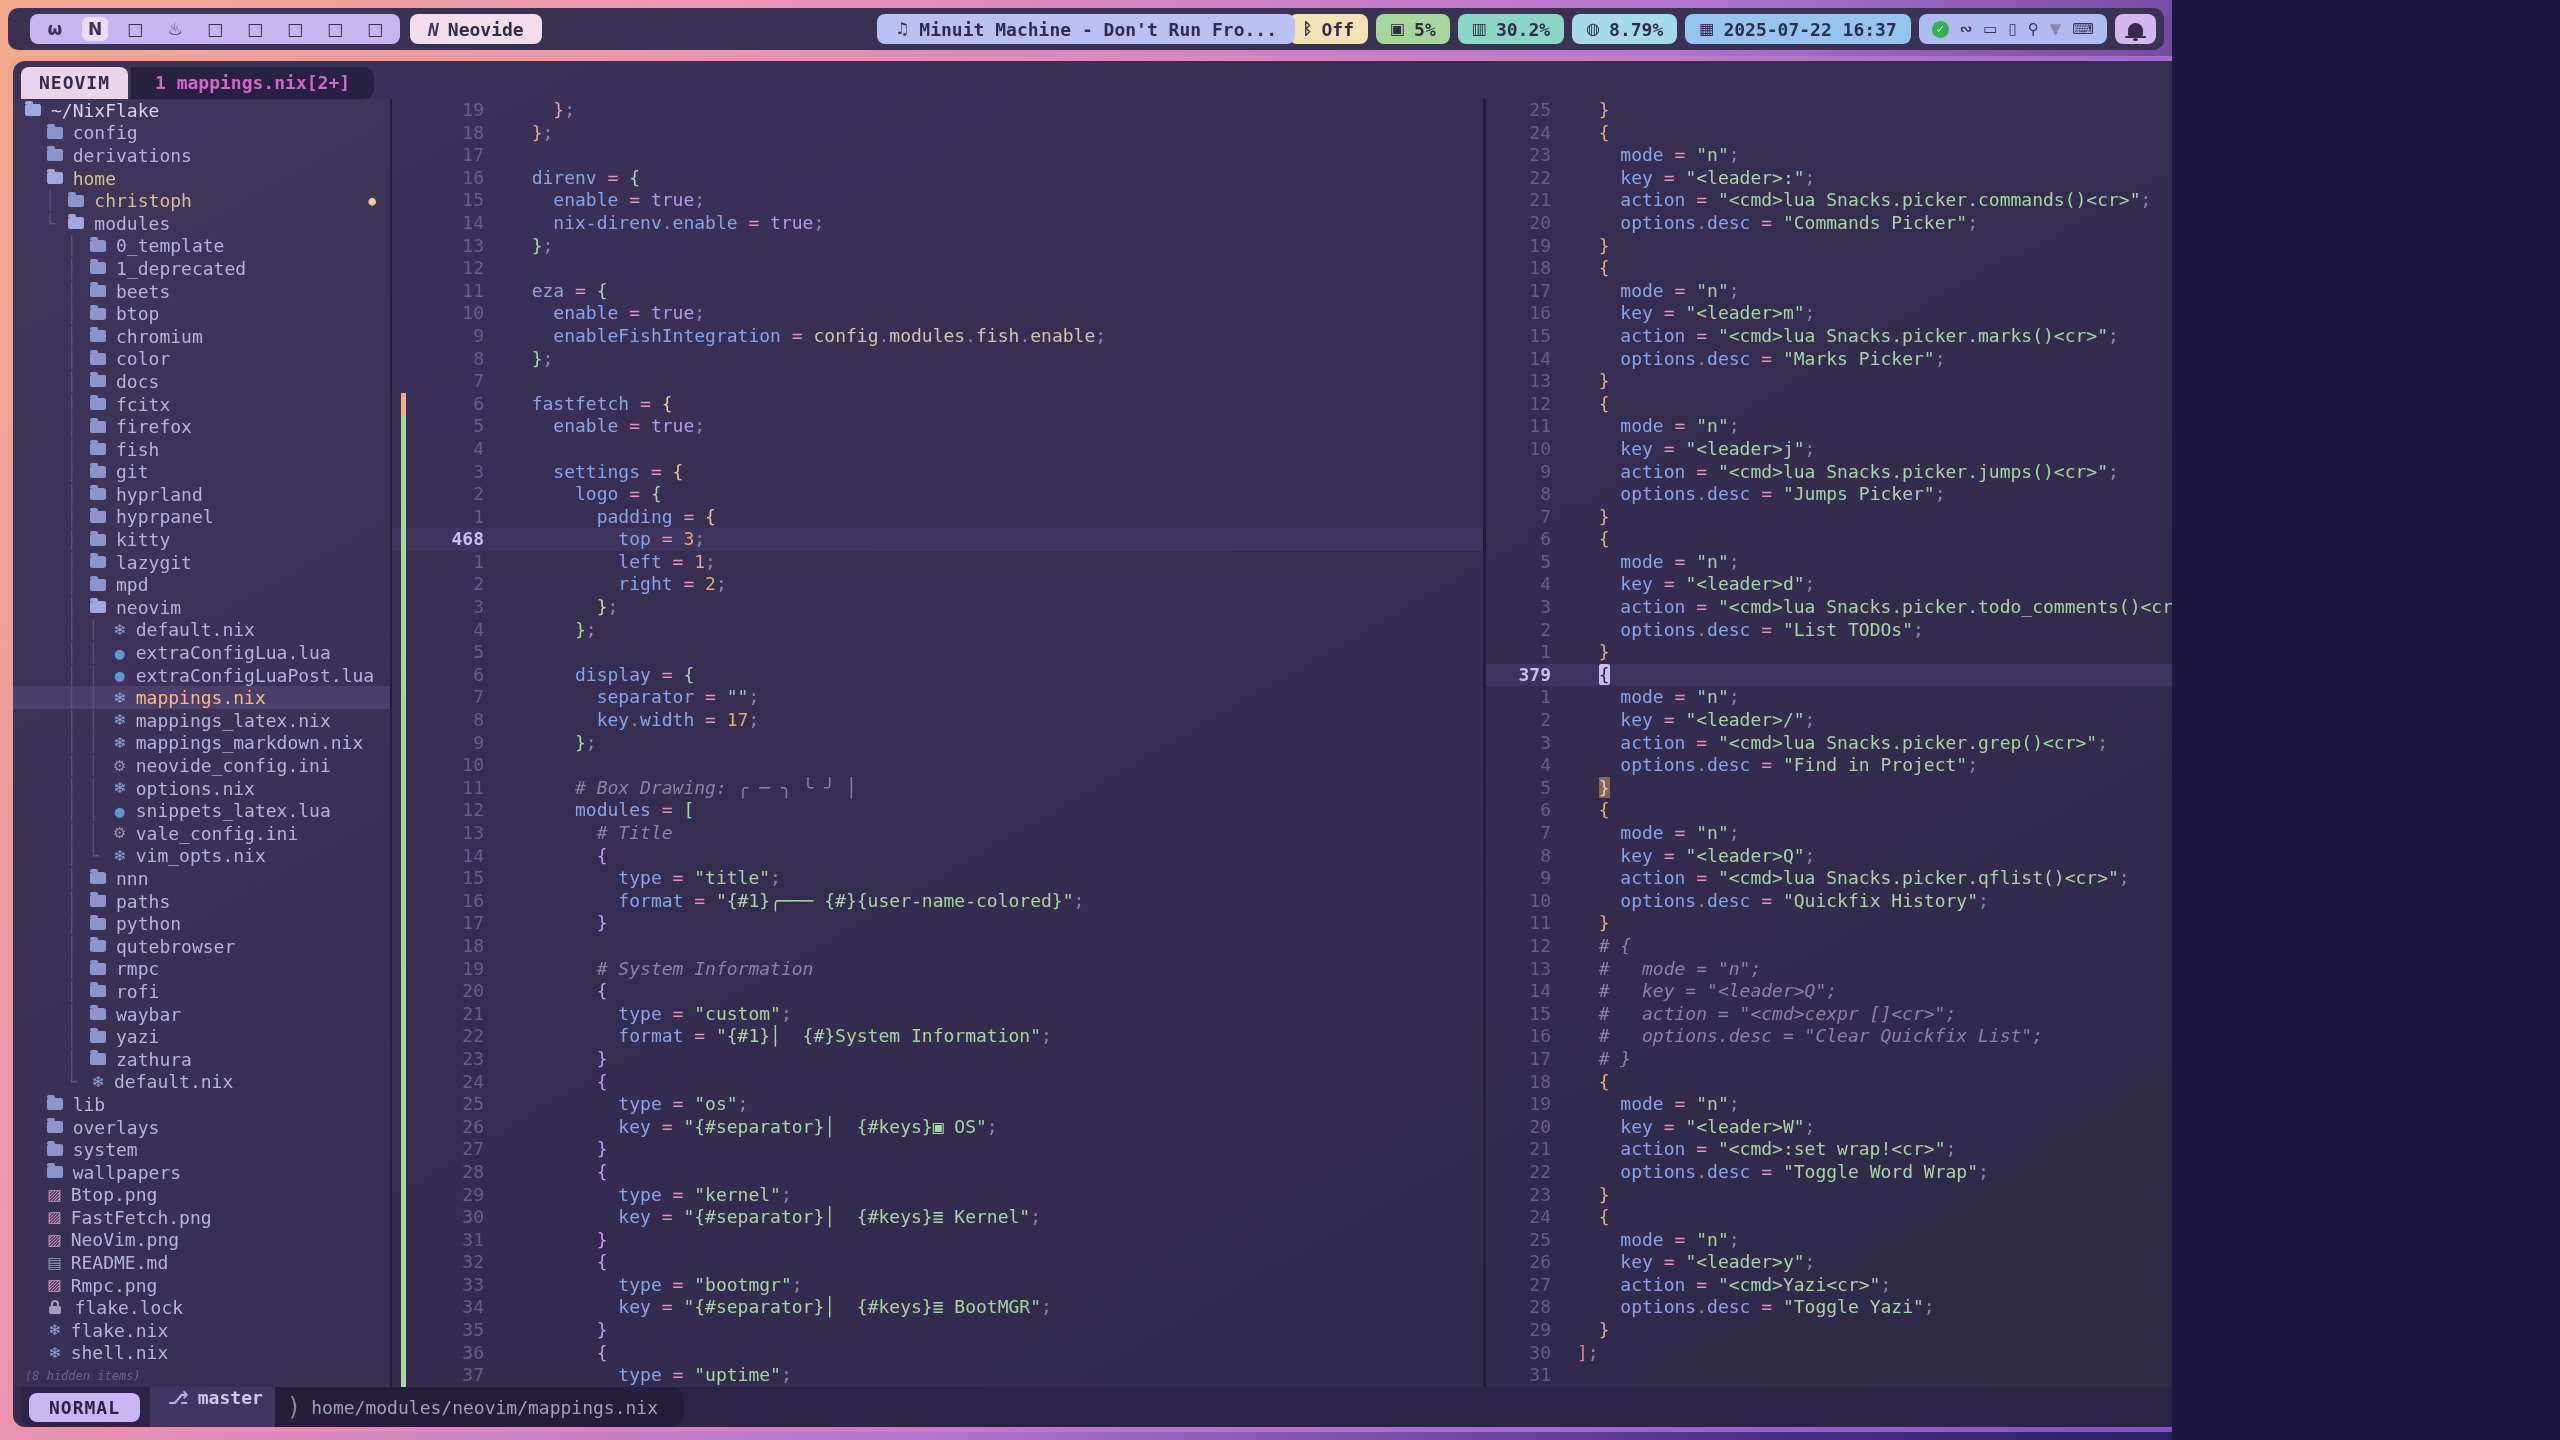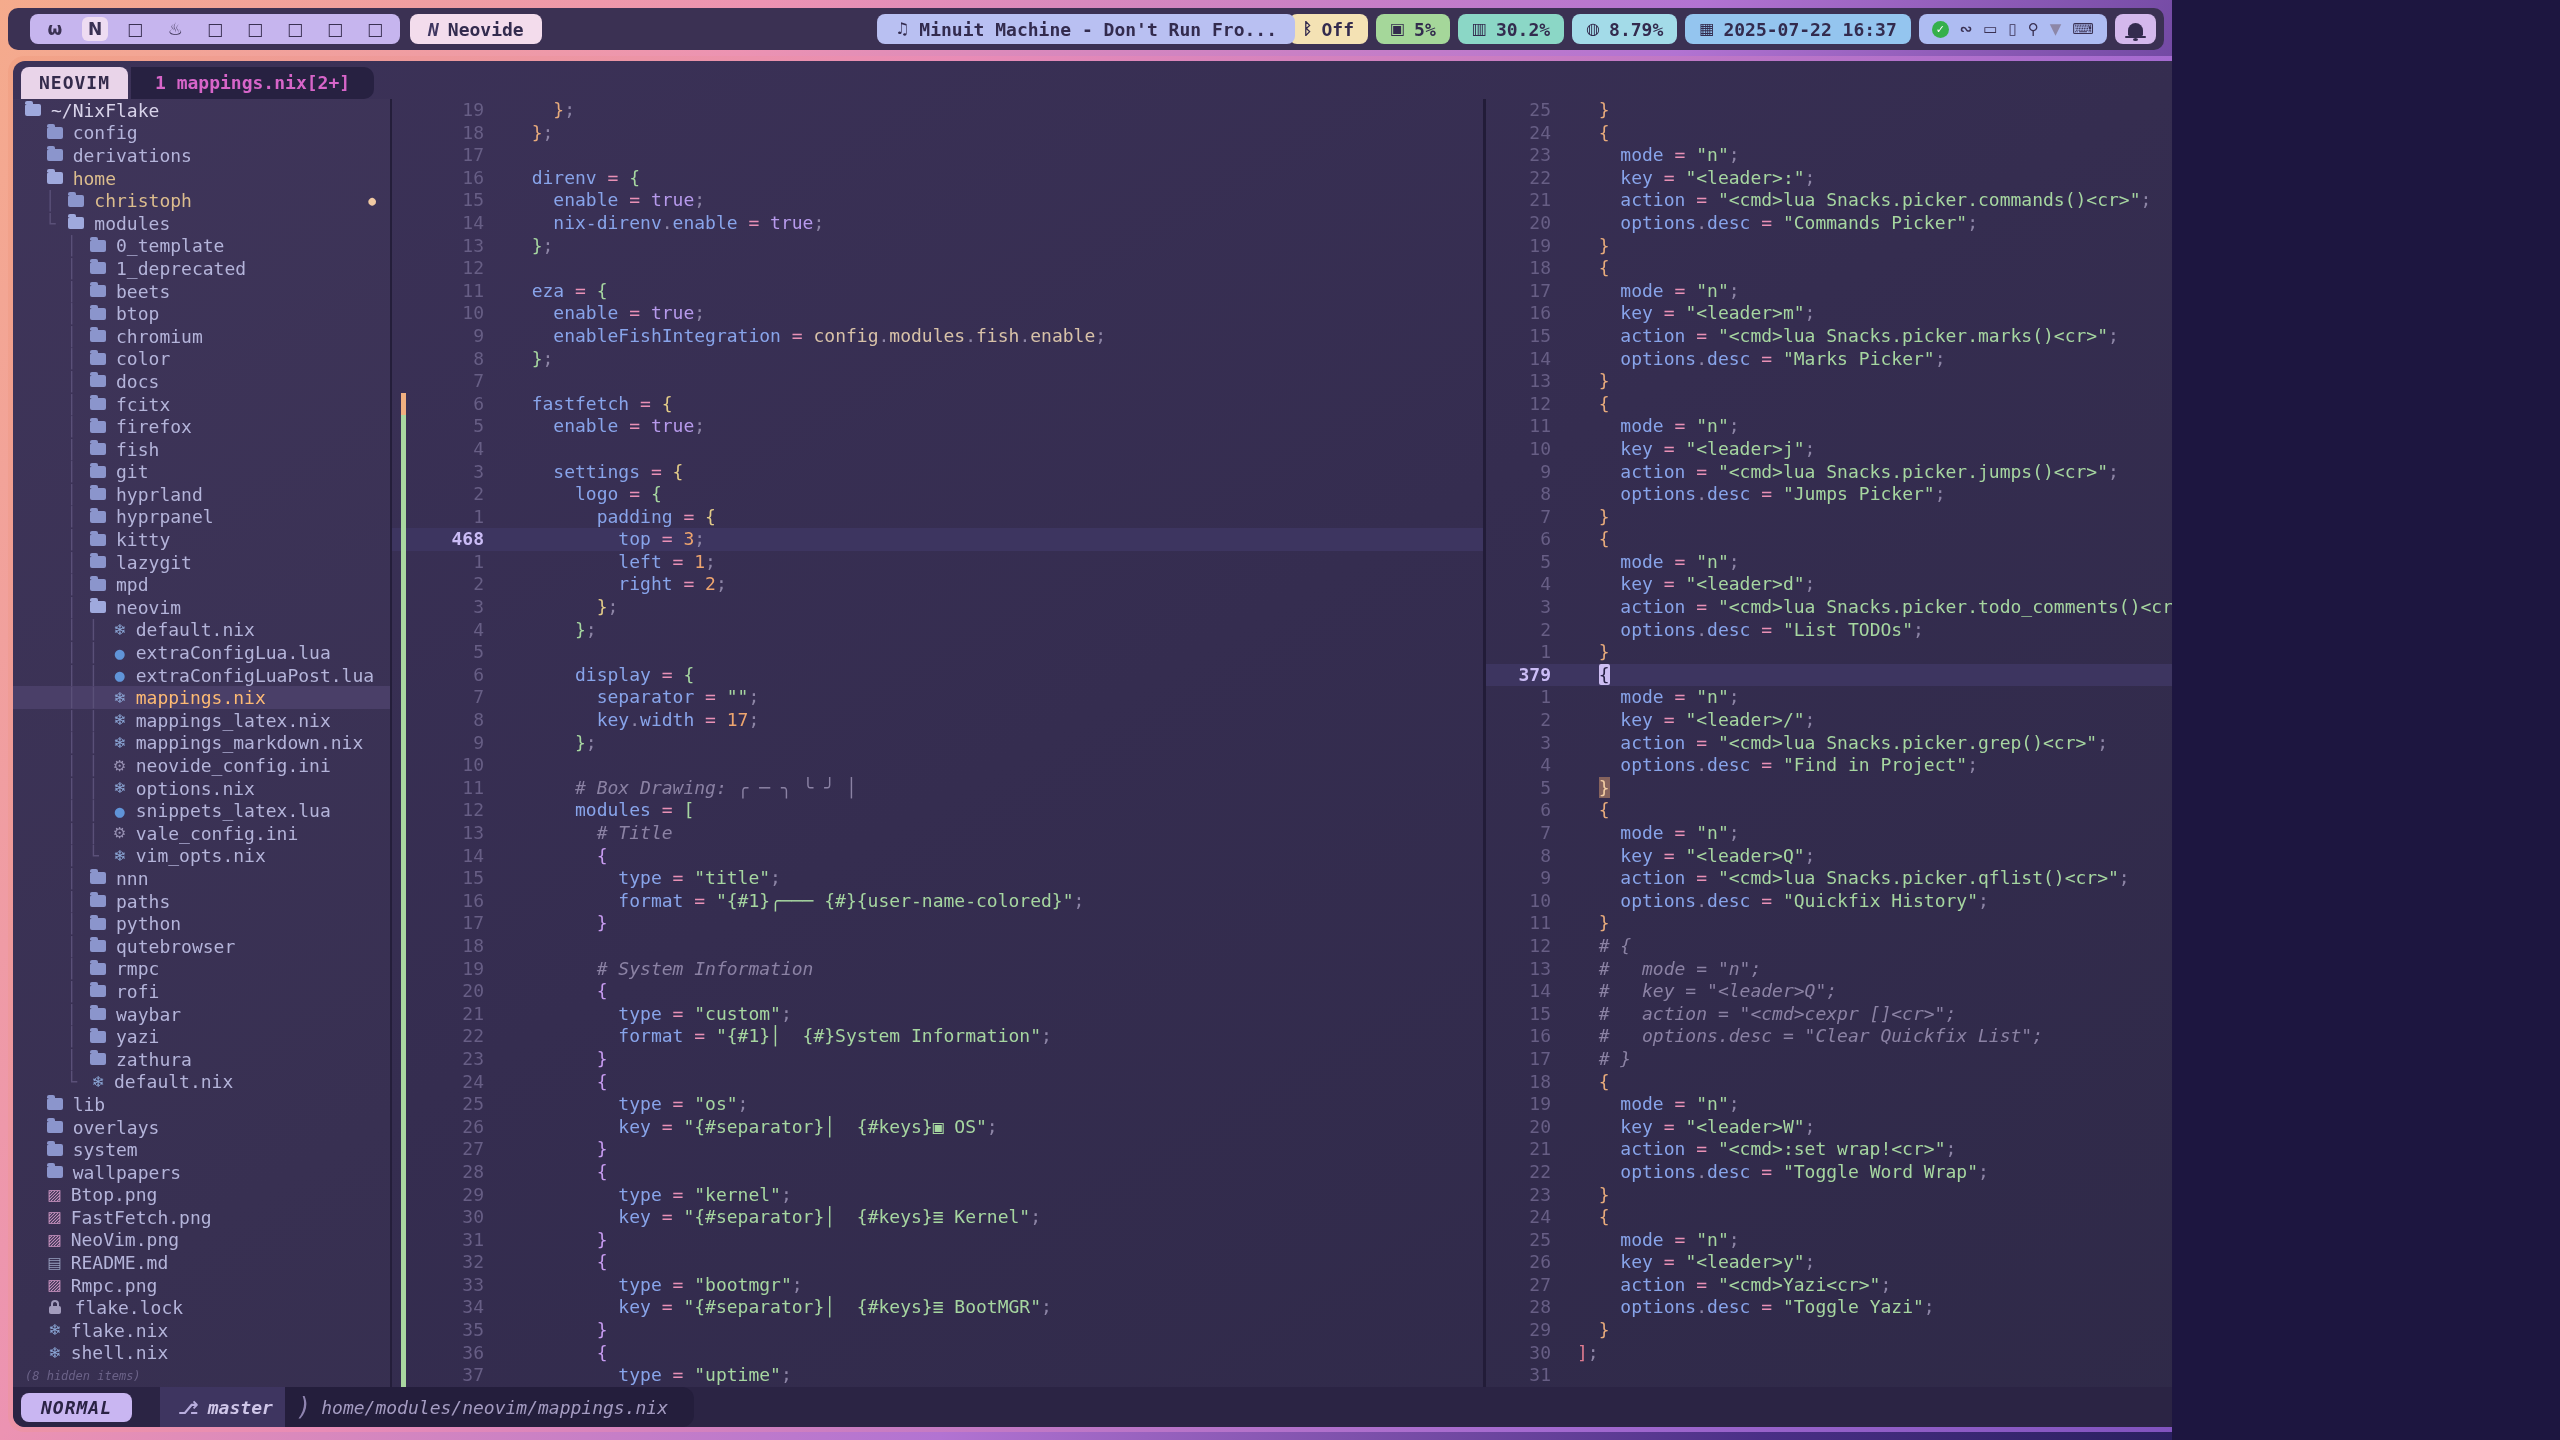--- a/index.html
+++ b/index.html
@@ -107,26 +107,26 @@
   .cd{margin-left:26px;}
   .t-i{color:#88a4ea}.t-o{color:#e991b6}.t-s{color:#a6d6a0}.t-n{color:#eea56f}
   .t-b{color:#b79aec}.t-p{color:#8d85a6}.t-w{color:#c9c3de}
   .t-c{color:#8b82a4;font-style:italic}
   .t-k{color:#d8c2a8}
   .t-B1{color:#e8ab7c}.t-B2{color:#e2cb88}.t-B3{color:#a6d6a0}.t-B4{color:#c79bf0}.t-B5{color:#e07b90}
   .t-cursor{background:#cdbdf2;color:#272045;border-radius:2px;}
   .t-mt{background:rgba(236,166,113,.45);color:#f3cda2;}
 
   
-  .statusline{position:absolute;left:0;right:0;bottom:0;height:40px;background:#2b2444;
-    border-radius:0 0 11px 11px;display:flex;align-items:center;font-size:18px;font-style:italic;}
+  .statusline{position:absolute;left:8px;right:0;bottom:0;height:40px;background:#2b2444;
+    border-radius:0 0 11px 11px;display:flex;align-items:center;font-size:18px;}
   .mode{background:#c9b6f2;color:#2b2345;font-weight:bold;border-radius:8px;padding:4px 20px;
     margin-left:8px;letter-spacing:1px;}
-  .branchseg{display:flex;align-items:center;gap:9px;background:#3e3560;color:#cfc6e8;
-    height:100%;padding:0 12px 0 18px;margin-left:28px;font-weight:bold;}
+  .branchseg{display:flex;align-items:flex-start;gap:9px;background:#3e3560;color:#cfc6e8;
+    height:100%;padding:0 12px 0 18px;margin-left:10px;font-weight:bold;}
   .bicon{font-family:"DejaVu Sans",sans-serif;color:#b9aede;}
   .bicon::before{content:"⎇"}
   .pathseg{display:flex;align-items:center;gap:10px;background:#241e3c;color:#a59cc2;height:100%;
     padding:0 26px 0 12px;border-radius:0 12px 12px 0;}
   .paren{color:#8f84b0;font-size:24px;font-weight:normal;}
   .sl-right{margin-left:auto;display:flex;align-items:center;gap:12px;color:#b5abd8;font-weight:bold;}
   .nixic{color:#7db3e8;font-family:"DejaVu Sans",sans-serif;}
   .nixic::before{content:"❄"}
   .osic{font-family:"DejaVu Sans",sans-serif;}
   .osic::before{content:"♟"}

